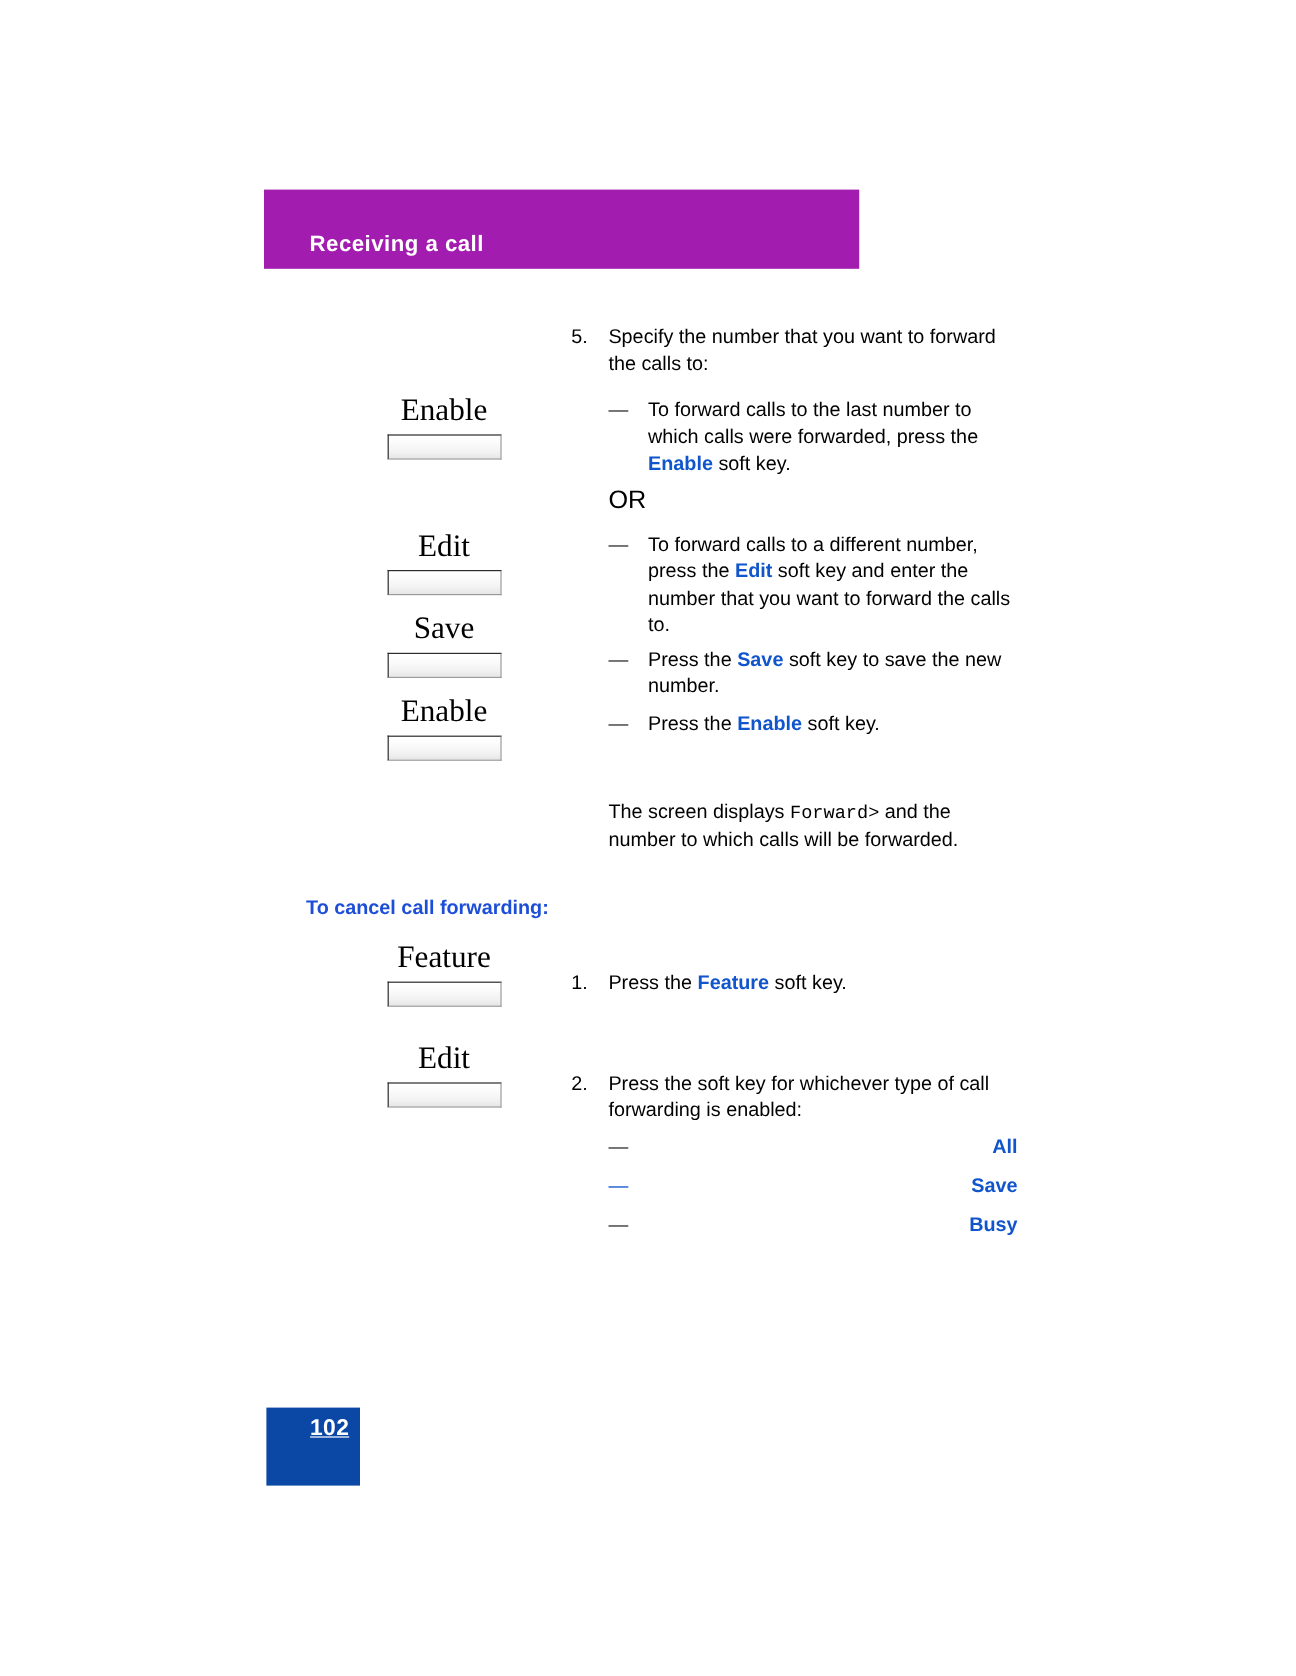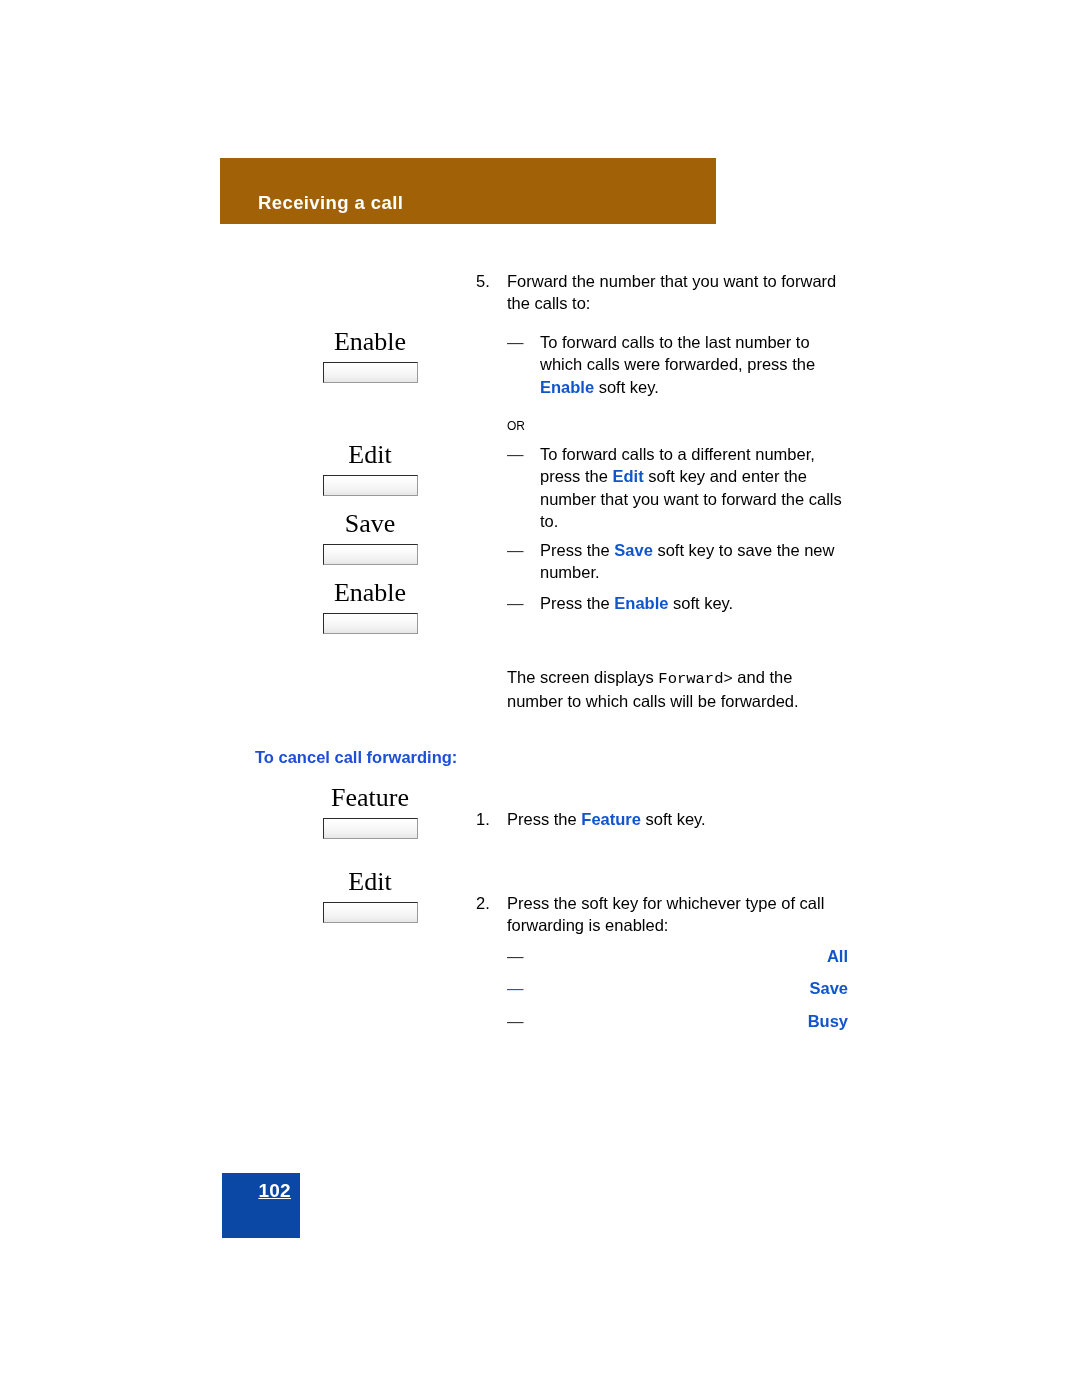--- a/index.html
+++ b/index.html
@@ -16,21 +16,21 @@
     overflow: hidden;
   }
 
   
   #header-banner {
     position: absolute;
     left: 220px;
     top: 158px;
     width: 496px;
     height: 66px;
-    background: #a16207;
+    background: #a21caf;
     box-sizing: border-box;
   }
   #header-title {
     position: absolute;
     left: 38px;
     bottom: 10px;
     color: #ffffff;
     font-family: "Liberation Sans", sans-serif;
     font-weight: bold;
     font-size: 18.5px;
@@ -162,32 +162,32 @@
 </div>
 
 <div class="softkey-group" style="top:868px;">
   <div class="softkey-label">Edit</div>
   <div class="softkey-button"></div>
 </div>
 
 <div class="abs" style="left:476px; top:270px; width:372px; font-size:16.5px; line-height:1.355;">
   <div class="step">
     <div class="step-num">5.</div>
-    <div class="step-body">Forward the number that you want to forward the calls to:</div>
+    <div class="step-body">Specify the number that you want to forward the calls to:</div>
   </div>
 </div>
 
 <div class="abs" style="left:476px; top:331px; width:372px; font-size:16.5px; line-height:1.355;">
   <div class="dash-item">
     <div class="dash-mark">—</div>
     <div class="dash-body"><span>To forward calls to the last number to which calls were forwarded, press the </span><span class="kw">Enable</span><span> soft key.</span></div>
   </div>
 </div>
 
-<div class="abs" style="left:507px; top:419px; font-size:12px;">OR</div>
+<div class="abs" style="left:507px; top:405px; font-size:21px;">OR</div>
 
 <div class="abs" style="left:476px; top:443px; width:372px; font-size:16.5px; line-height:1.355;">
   <div class="dash-item">
     <div class="dash-mark">—</div>
     <div class="dash-body"><span>To forward calls to a different number, press the </span><span class="kw">Edit</span><span> soft key and enter the number that you want to forward the calls to.</span></div>
   </div>
 </div>
 
 <div class="abs" style="left:476px; top:539px; width:372px; font-size:16.5px; line-height:1.355;">
   <div class="dash-item">

